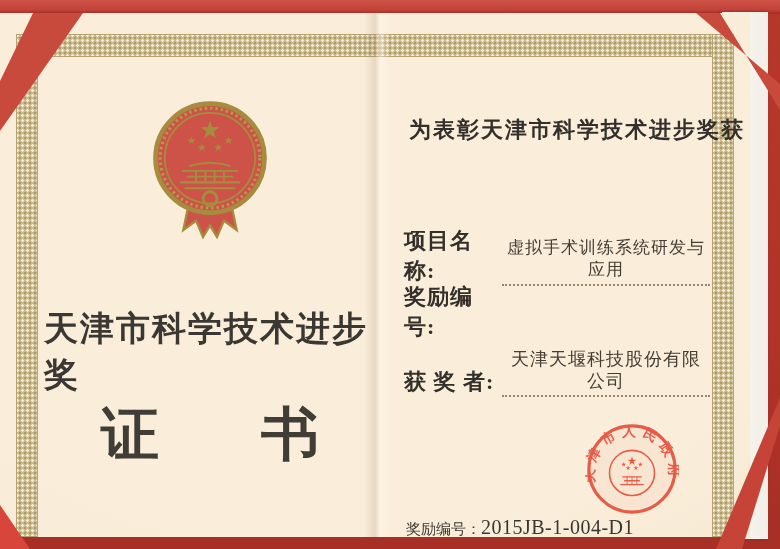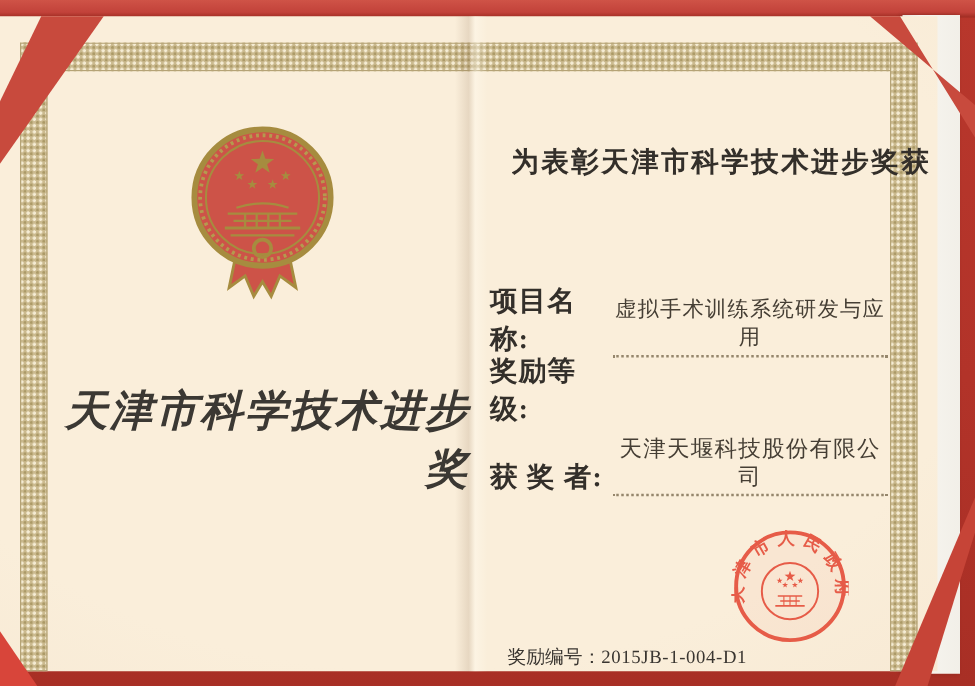--- a/index.html
+++ b/index.html
@@ -22,46 +22,46 @@
     background-size:5px 5px,5px 5px;
     box-shadow:inset 0 0 0 1px #b5a376;}
   .pattern.top{left:16px;top:21px;width:718px;height:23px;}
   .pattern.left{left:16px;top:21px;width:22px;height:503px;}
   .pattern.right{left:712px;top:21px;width:22px;height:503px;}
   .fold{position:absolute;left:364px;top:0;width:26px;height:524px;
     background:linear-gradient(90deg,rgba(130,96,64,0) 0%,rgba(130,96,64,.16) 42%,rgba(255,250,238,.45) 62%,rgba(130,96,64,0) 100%);}
 
   .emblem{position:absolute;left:152px;top:87px;width:116px;height:144px;}
 
-  .award-title{position:absolute;left:44px;top:293px;width:332px;text-align:right;
+  .award-title{position:absolute;left:44px;top:293px;width:332px;text-align:left;
     font-family:"Liberation Sans", sans-serif;font-weight:700;font-size:34px;
-    letter-spacing:2px;color:#3b3833;font-style:italic;}
+    letter-spacing:2px;color:#3b3833;}
   .cert-word{position:absolute;left:44px;top:383px;width:332px;text-align:center;
     font-family:"Liberation Sans", sans-serif;font-weight:700;font-size:58px;
     letter-spacing:22px;text-indent:22px;color:#403c36;}
 
   .intro-line{position:absolute;font-size:22px;letter-spacing:2px;color:#332f2a;font-weight:600;}
   .intro-line.l1{left:409px;top:102px;}
   .intro-line.l2{left:392px;top:141px;}
 
   .field-row{position:absolute;left:392px;width:318px;height:36px;display:flex;align-items:flex-end;}
   .field-row.r1{top:237px;}
   .field-row.r2{top:293px;}
   .field-row.r3{top:348px;}
-  .field-label{flex:none;width:98px;font-size:22px;font-weight:700;color:#332f2a;letter-spacing:1px;line-height:30px;}
+  .field-label{flex:none;width:98px;font-size:22px;font-weight:700;color:#332f2a;letter-spacing:1px;line-height:30px;margin-left:12px;}
   .field-value{flex:1;border-bottom:2px dotted #95866c;text-align:center;
     font-size:17px;color:#453e34;padding-bottom:3px;line-height:22px;letter-spacing:1px;}
   .field-row.r2 .field-value{font-size:21px;letter-spacing:8px;}
   .field-row.r3 .field-value{font-size:18px;}
 
   .seal{position:absolute;left:585px;top:409px;width:94px;height:94px;opacity:.92;z-index:2;}
   .date-line{position:absolute;left:542px;top:484px;width:172px;font-size:16px;
     letter-spacing:1px;color:#3e3a33;z-index:3;text-align:center;font-weight:600;}
   .serial-line{position:absolute;left:406px;top:503px;font-size:15px;color:#393530;z-index:3;}
-  .serial-line .num{font-size:15px;letter-spacing:.5px;}
+  .serial-line .num{font-size:20px;letter-spacing:.5px;}
 
   .ribbons{position:absolute;left:0;top:0;width:780px;height:549px;z-index:5;pointer-events:none;}
 </style>
 </head>
 <body>
 
 <div class="canvas">
 
   <div class="cover-top"></div>
   <div class="white-page"></div>
@@ -90,29 +90,30 @@
         <path d="M26 61 H74"></path>
         <path d="M30 66 H70"></path>
         <path d="M38 61 V71 M46 61 V71 M54 61 V71 M62 61 V71"></path>
         <path d="M24 71 H76" stroke-width="2"></path>
         <path d="M28 76 H72"></path>
       </g>
       <circle cx="50" cy="85" r="6" fill="none" stroke="#a68c3f" stroke-width="2.6"></circle>
     </svg>
 
     <div class="award-title">天津市科学技术进步奖</div>
+    <div class="cert-word">证　书</div>
 
     <div class="intro-line l1">为表彰天津市科学技术进步奖获</div>
 
     <div class="field-row r1">
       <span class="field-label">项目名称:</span>
       <span class="field-value">虚拟手术训练系统研发与应用</span>
     </div>
     <div class="field-row r2">
-      <span class="field-label">奖励等级:</span>
+      <span class="field-label">奖励编号:</span>
     </div>
     <div class="field-row r3">
       <span class="field-label">获 奖 者:</span>
       <span class="field-value">天津天堰科技股份有限公司</span>
     </div>
 
     <svg class="seal" viewBox="0 0 96 96">
       <defs>
         <path id="sealArc" d="M 11 63 A 38.5 38.5 0 1 1 85 63" fill="none"></path>
         <path id="sst" d="M0,-8.5 L2,-2.75 L8.1,-2.6 L3.2,1.05 L5,6.9 L0,3.4 L-5,6.9 L-3.2,1.05 L-8.1,-2.6 L-2,-2.75 Z"></path>

